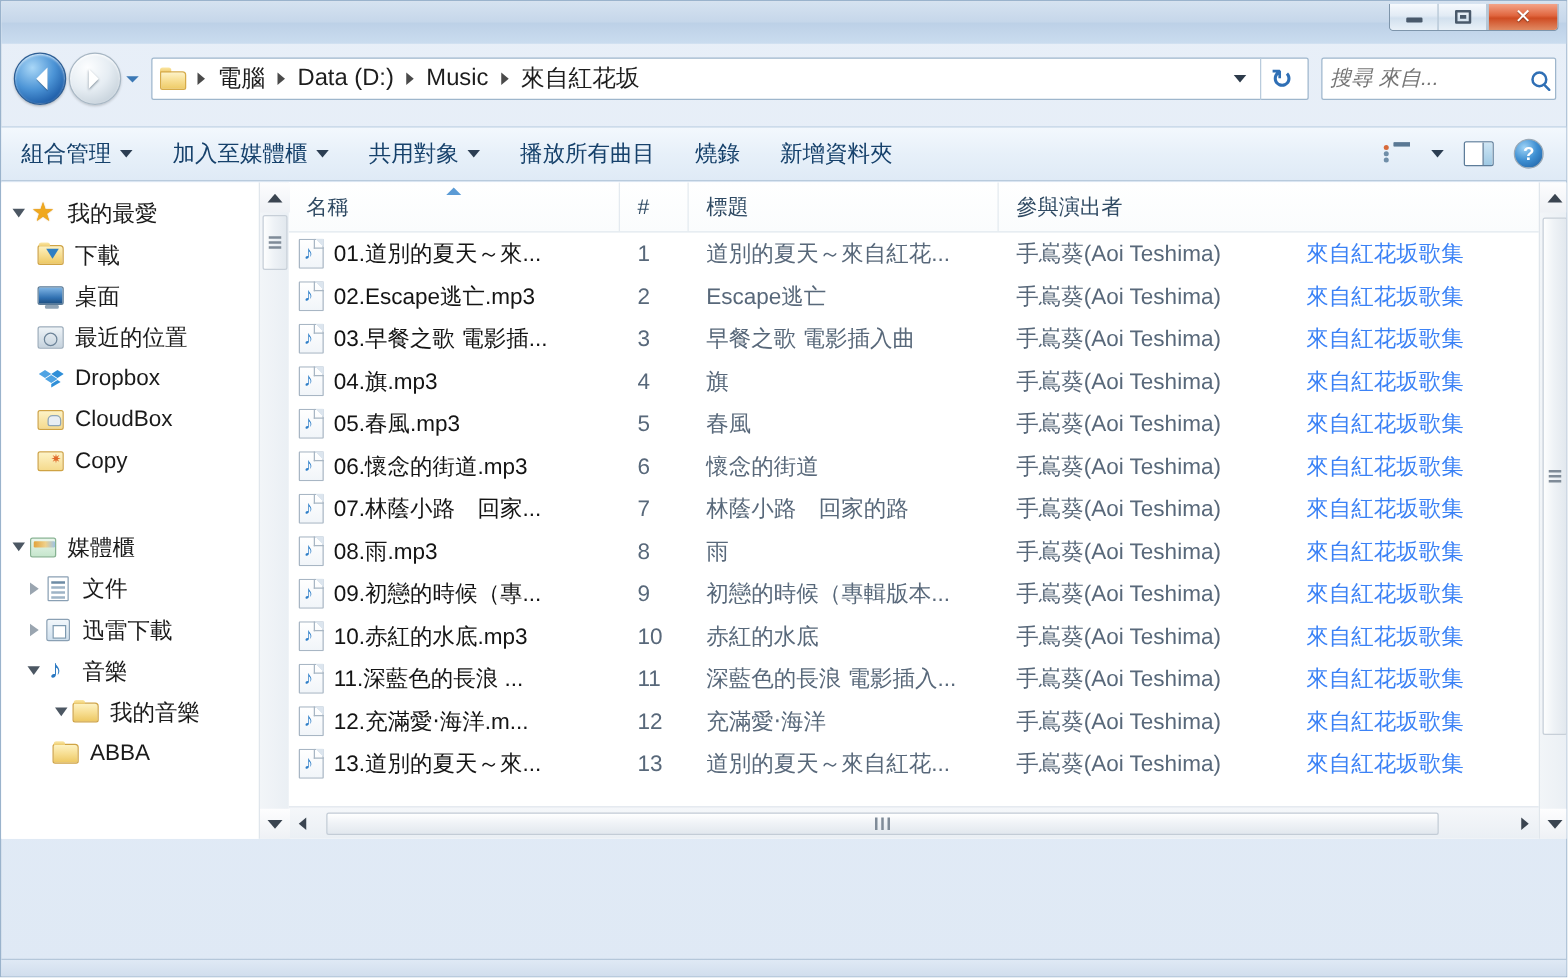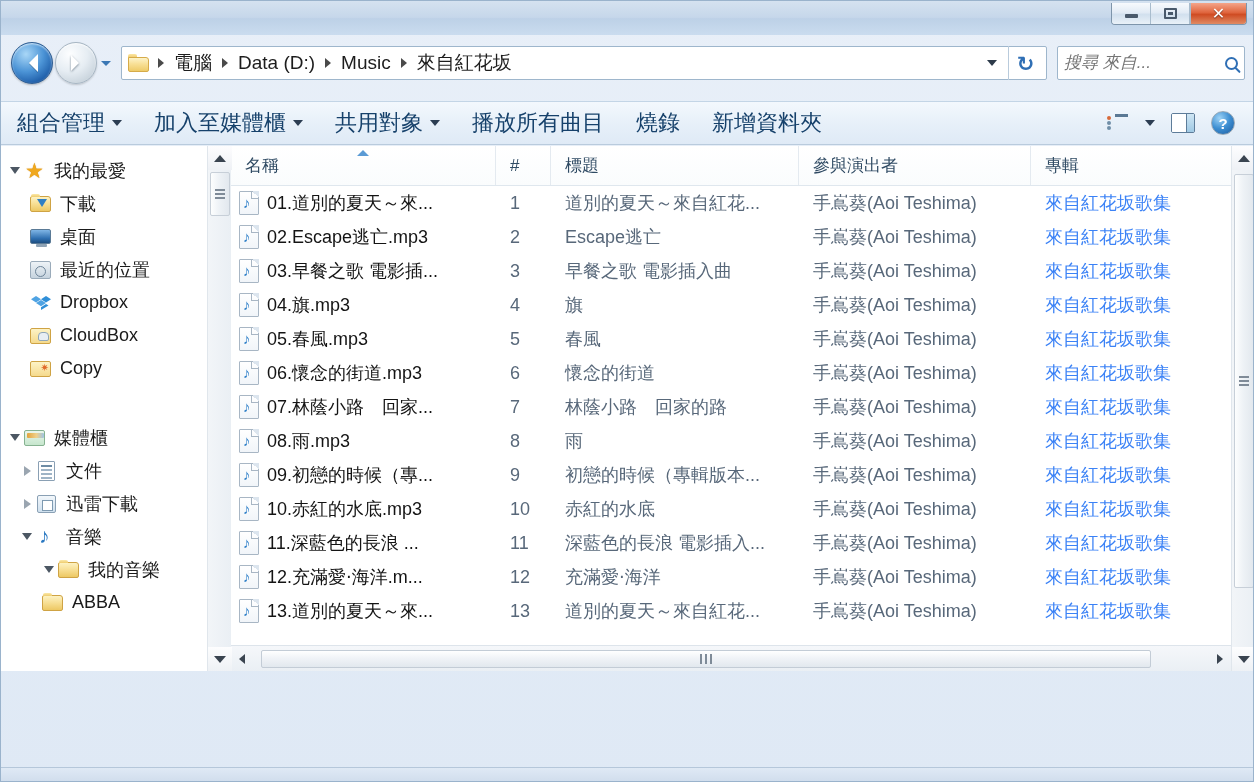--- a/index.html
+++ b/index.html
@@ -142,21 +142,21 @@
   
   #toolbar {
     position: absolute; left: 0; top: 100px; width: 1254px; height: 44px;
     background: linear-gradient(180deg,#f3f8fd 0%, #e7f0f9 50%, #dfeaf6 100%);
     border-top: 1px solid #c3d5e6; border-bottom: 1px solid #b9cbdd;
     display: flex; align-items: center;
   }
   .tb-item {
     display: flex; align-items: center; gap: 7px;
     padding: 4px 14px; margin: 0 2px; border-radius: 3px;
-    font-size: 22px; color: #16416b; white-space: nowrap;
+    font-size: 18px; color: #16416b; white-space: nowrap;
   }
   .tb-caret { width:0;height:0;border-left:5px solid transparent;border-right:5px solid transparent;border-top:6px solid #2b3d52; }
   #tb-right { margin-left: auto; display:flex; align-items:center; gap: 4px; padding-right: 14px; }
   .tb-icon-btn { display:flex; align-items:center; justify-content:center; padding: 4px 6px; border-radius:3px; }
   .viewlist-ico { width: 24px; height: 18px; position: relative; }
   .viewlist-ico i {
     position:absolute; left: 10px; height: 2.5px; width: 13px; background: #5a7894; display:block;
   }
   .viewlist-ico i:nth-child(1){ top:3px; } .viewlist-ico i:nth-child(2){ top:8px; } .viewlist-ico i:nth-child(3){ top:13px; }
   .viewlist-ico b {
@@ -670,23 +670,20 @@
         </div>
         <div class="col c-num">
           <span>#</span>
         </div>
         <div class="col c-title">
           <span>標題</span>
         </div>
         <div class="col c-artist">
           <span>參與演出者</span>
         </div>
-        <div class="col c-album">
-          <span>專輯</span>
-        </div>
       </div>
 
       <div id="rows">
 
       <div class="frow">
             <div class="cell cell-name">
               <div class="mp3-ico">
                 <span>♪</span>
               </div>
               <div class="fname">01.道別的夏天～來...</div>

